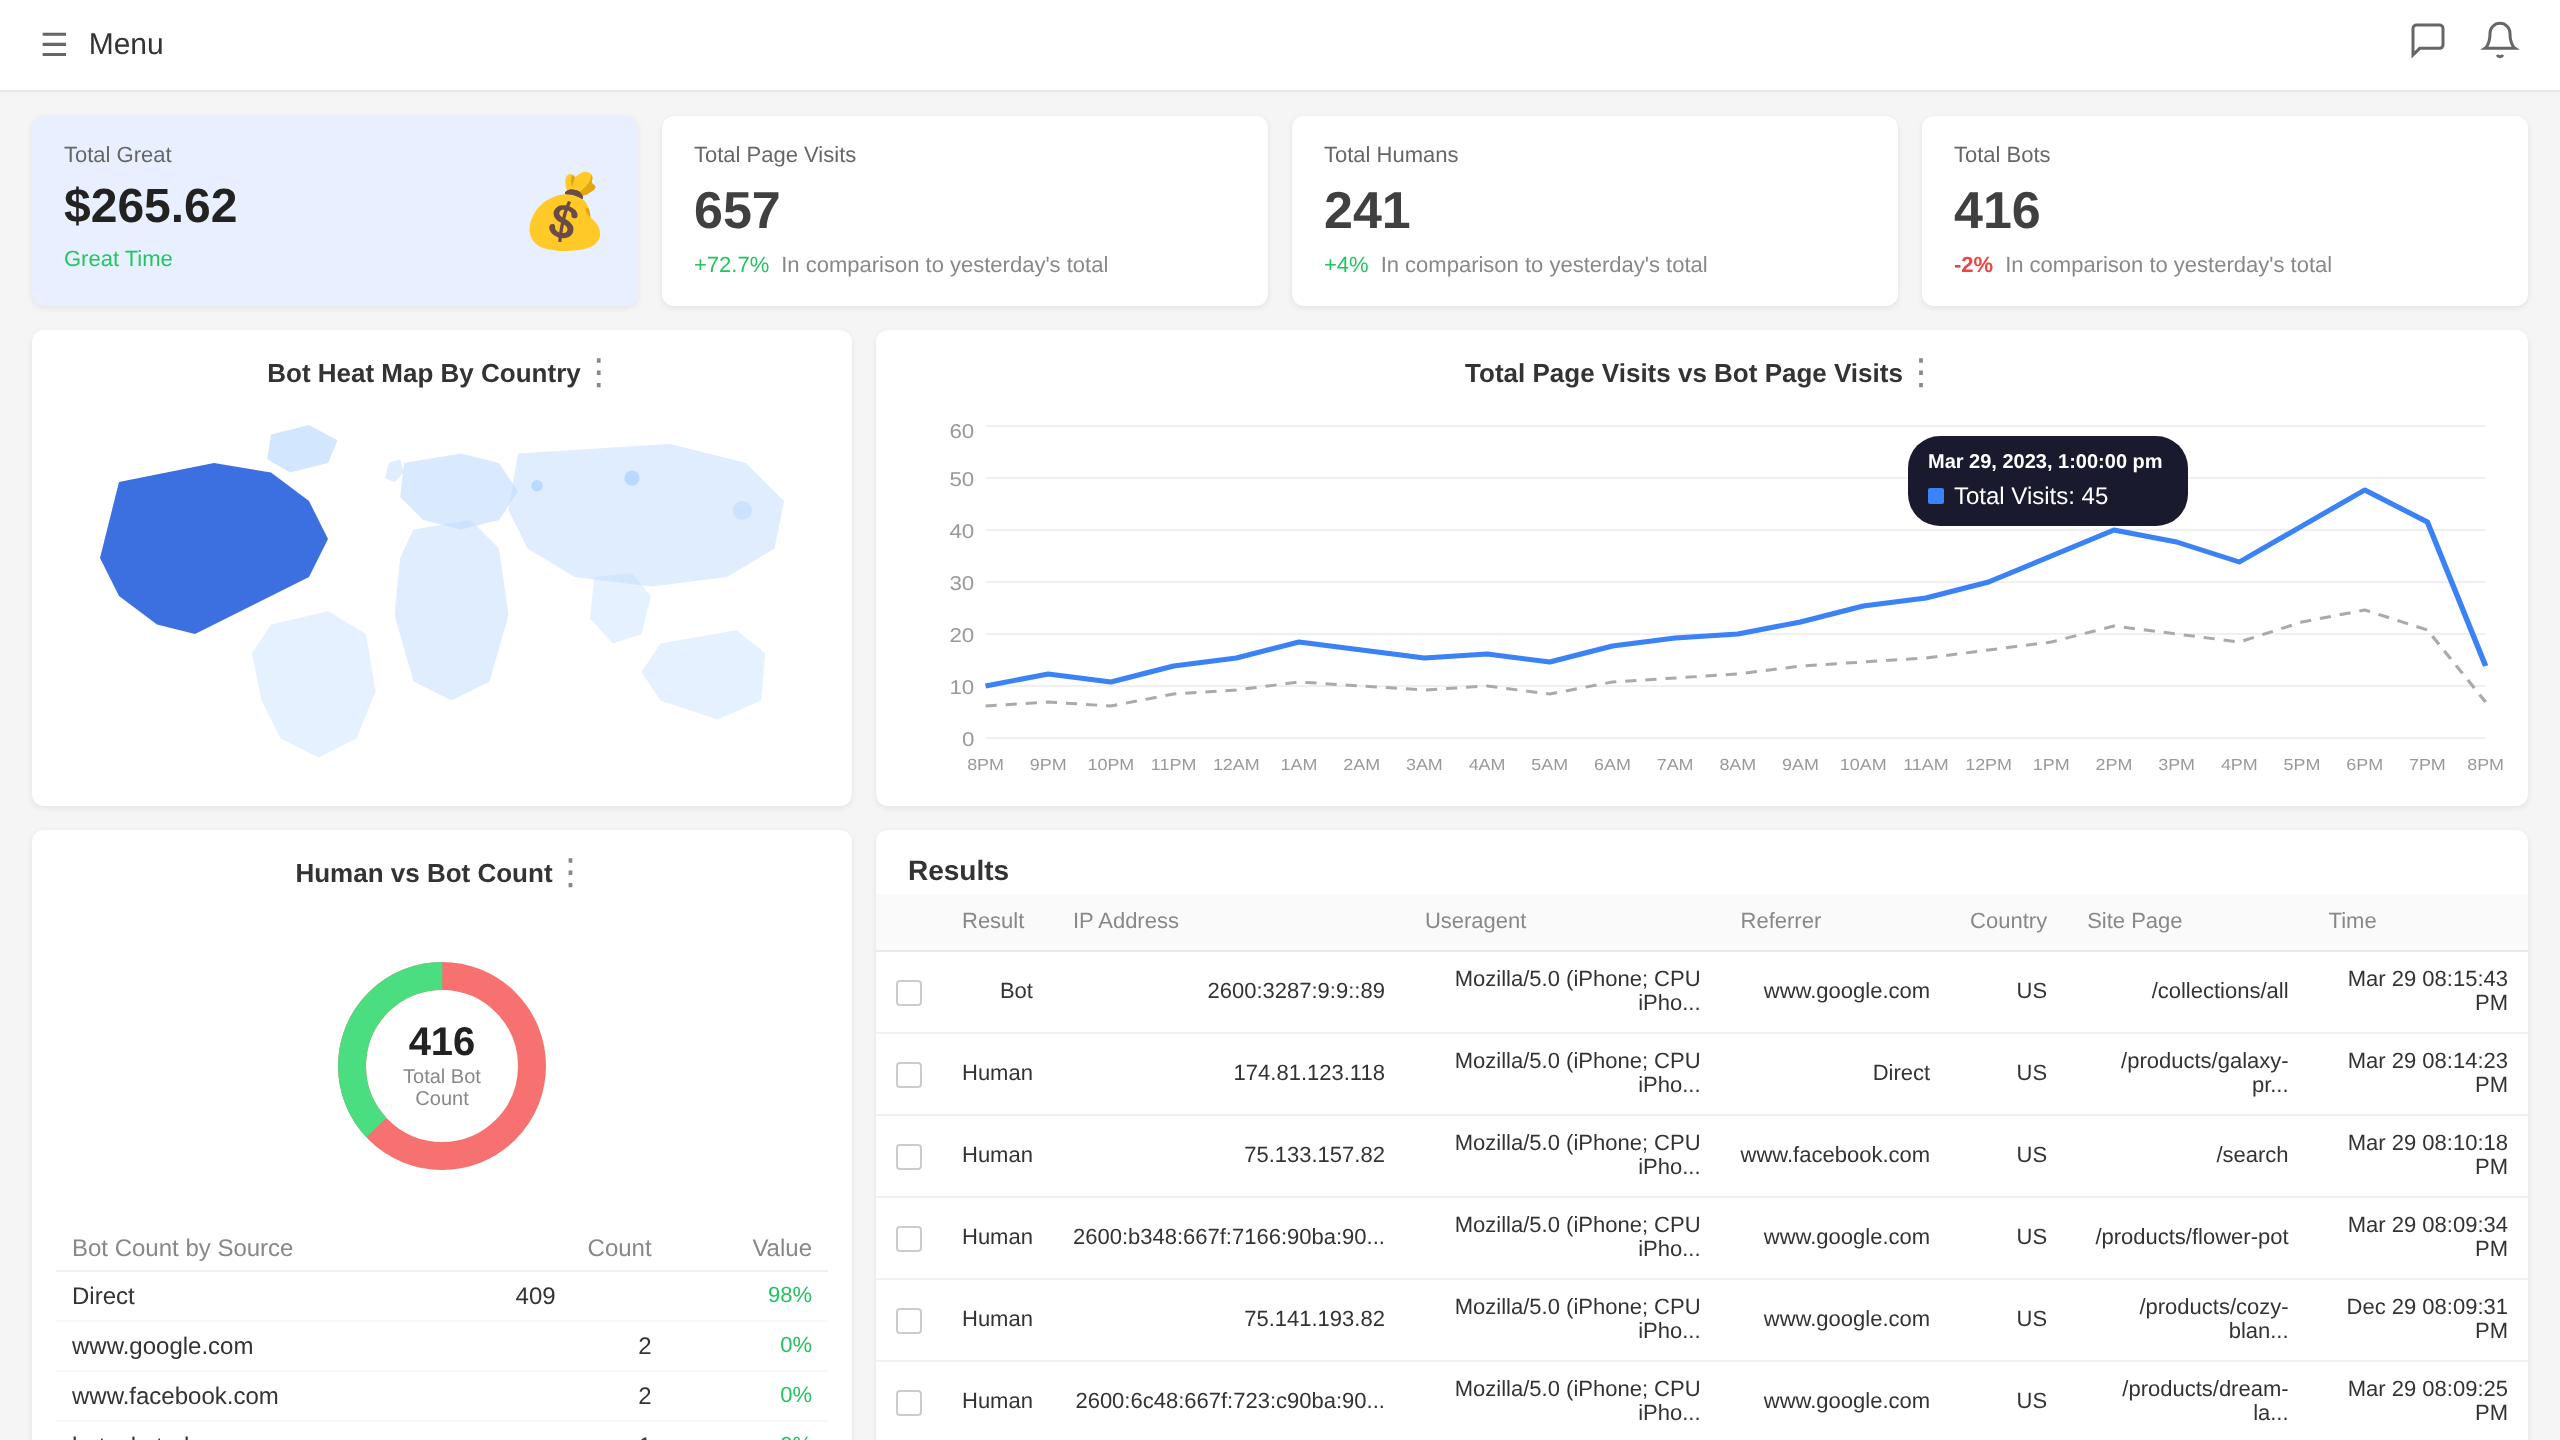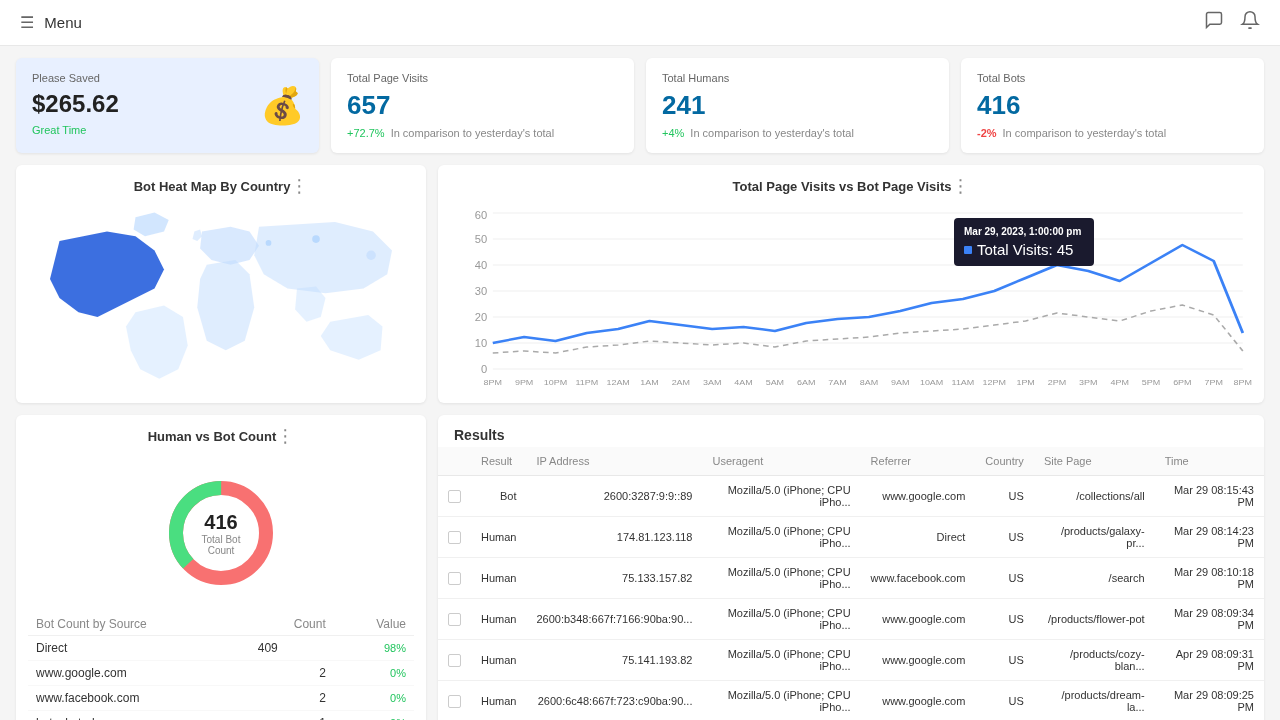--- a/index.html
+++ b/index.html
@@ -11,21 +11,21 @@
     .header-menu-icon { font-size: 16px; color: #666; cursor: pointer; }
     .header-title { font-size: 15px; color: #333; font-weight: 500; }
     .header-right { display: flex; align-items: center; gap: 16px; }
     .header-icon { font-size: 18px; color: #666; cursor: pointer; }
 
     
     .stats-row { display: flex; gap: 12px; padding: 12px 16px; background: #f5f5f5; }
     .stat-card { flex: 1; background: #fff; border-radius: 6px; padding: 14px 16px; box-shadow: 0 1px 3px rgba(0,0,0,0.08); position: relative; overflow: hidden; }
     .stat-card.blue-bg { background: #e8f0ff; }
     .stat-label { font-size: 11px; color: #666; margin-bottom: 6px; font-weight: 500; }
-    .stat-value { font-size: 26px; font-weight: 600; color: #0369a1; margin-bottom: 6px; }
+    .stat-value { font-size: 26px; font-weight: 600; color: #404040; margin-bottom: 6px; }
     .stat-value.dollar { font-size: 24px; color: #222; }
     .stat-footer { display: flex; align-items: center; gap: 6px; font-size: 11px; }
     .stat-badge-green { color: #22c55e; font-weight: 400; }
     .stat-badge-red { color: #ef4444; font-weight: 600; }
     .stat-footer-text { color: #888; }
     .stat-great { color: #22c55e; font-size: 11px; font-weight: 500; }
     .stat-illustration { position: absolute; right: 14px; top: 50%; transform: translateY(-50%); font-size: 36px; }
 
     
     .panel { background: #fff; border-radius: 6px; box-shadow: 0 1px 3px rgba(0,0,0,0.08); }
@@ -45,23 +45,23 @@
 
     
     .map-container { padding: 0 10px 10px; height: 200px; position: relative; }
     .world-map { width: 100%; height: 100%; }
 
     
     .line-chart-container { padding: 0 10px 10px; height: 200px; position: relative; }
     .line-chart-svg { width: 100%; height: 100%; }
 
     
-    .chart-tooltip { position: absolute; background: #1a1a2e; color: #fff; padding: 8px 10px; border-radius: 4px; font-size: 11px; pointer-events: none; top: 20px; right: 180px; min-width: 140px; }
+    .chart-tooltip { position: absolute; background: #1a1a2e; color: #fff; padding: 8px 10px; border-radius: 16px; font-size: 11px; pointer-events: none; top: 20px; right: 180px; min-width: 140px; }
     .tooltip-date { font-size: 10px; margin-bottom: 4px; font-weight: 600; }
-    .tooltip-item { display: flex; align-items: center; gap: 5px; font-size: 15px; }
+    .tooltip-item { display: flex; align-items: center; gap: 5px; font-size: 12px; }
     .tooltip-dot { width: 8px; height: 8px; background: #3b82f6; border-radius: 1px; flex-shrink: 0; }
 
     
     .donut-container { display: flex; flex-direction: column; align-items: center; padding: 10px 16px; }
     .donut-svg-wrap { position: relative; width: 120px; height: 120px; margin: 10px 0; }
     .donut-center { position: absolute; top: 50%; left: 50%; transform: translate(-50%, -50%); text-align: center; }
     .donut-center-value { font-size: 20px; font-weight: 700; color: #222; }
     .donut-center-label { font-size: 10px; color: #888; }
 
     
@@ -105,21 +105,21 @@
           <path d="M18 8A6 6 0 006 8c0 7-3 9-3 9h18s-3-2-3-9"></path>
           <path d="M13.73 21a2 2 0 01-3.46 0"></path>
         </svg>
     </span>
   </div>
 </div>
 
 <div class="stats-row">
 
   <div class="stat-card blue-bg">
-    <div class="stat-label">Please Saved</div>
+    <div class="stat-label">Total Great</div>
     <div class="stat-value dollar">$265.62</div>
     <div class="stat-footer">
       <span class="stat-great">Great Time</span>
     </div>
     <div class="stat-illustration">💰</div>
   </div>
 
   <div class="stat-card">
     <div class="stat-label">Total Page Visits</div>
     <div class="stat-value">657</div>
@@ -377,21 +377,21 @@
             <tr>
     <td class="checkbox-cell">
                 <div class="cb"></div>
               </td>
     <td class="badge-human">Human</td>
     <td>75.141.193.82</td>
     <td>Mozilla/5.0 (iPhone; CPU iPho...</td>
     <td>www.google.com</td>
     <td>US</td>
     <td>/products/cozy-blan...</td>
-    <td>Apr 29 08:09:31 PM</td>
+    <td>Dec 29 08:09:31 PM</td>
   </tr>
             <tr>
     <td class="checkbox-cell">
                 <div class="cb"></div>
               </td>
     <td class="badge-human">Human</td>
     <td>2600:6c48:667f:723:c90ba:90...</td>
     <td>Mozilla/5.0 (iPhone; CPU iPho...</td>
     <td>www.google.com</td>
     <td>US</td>

